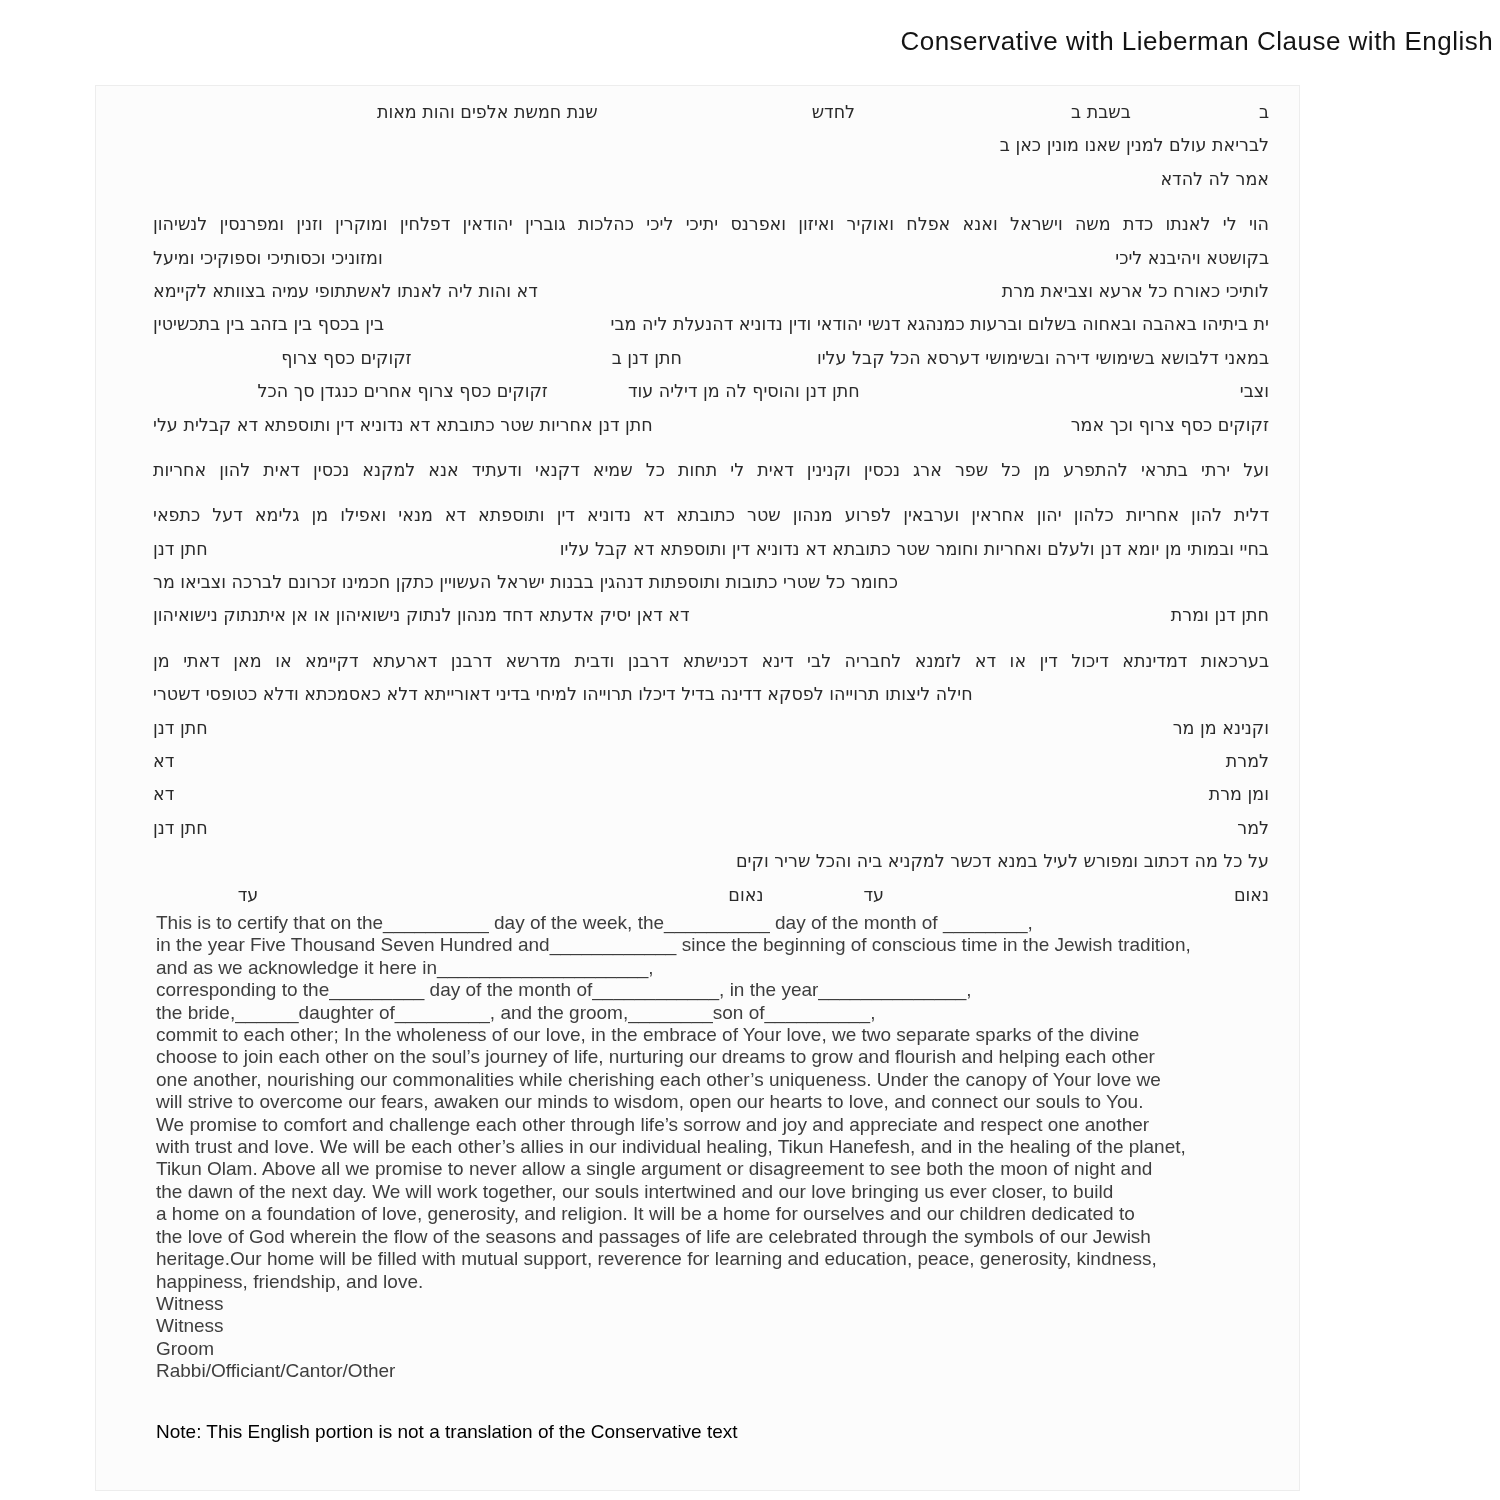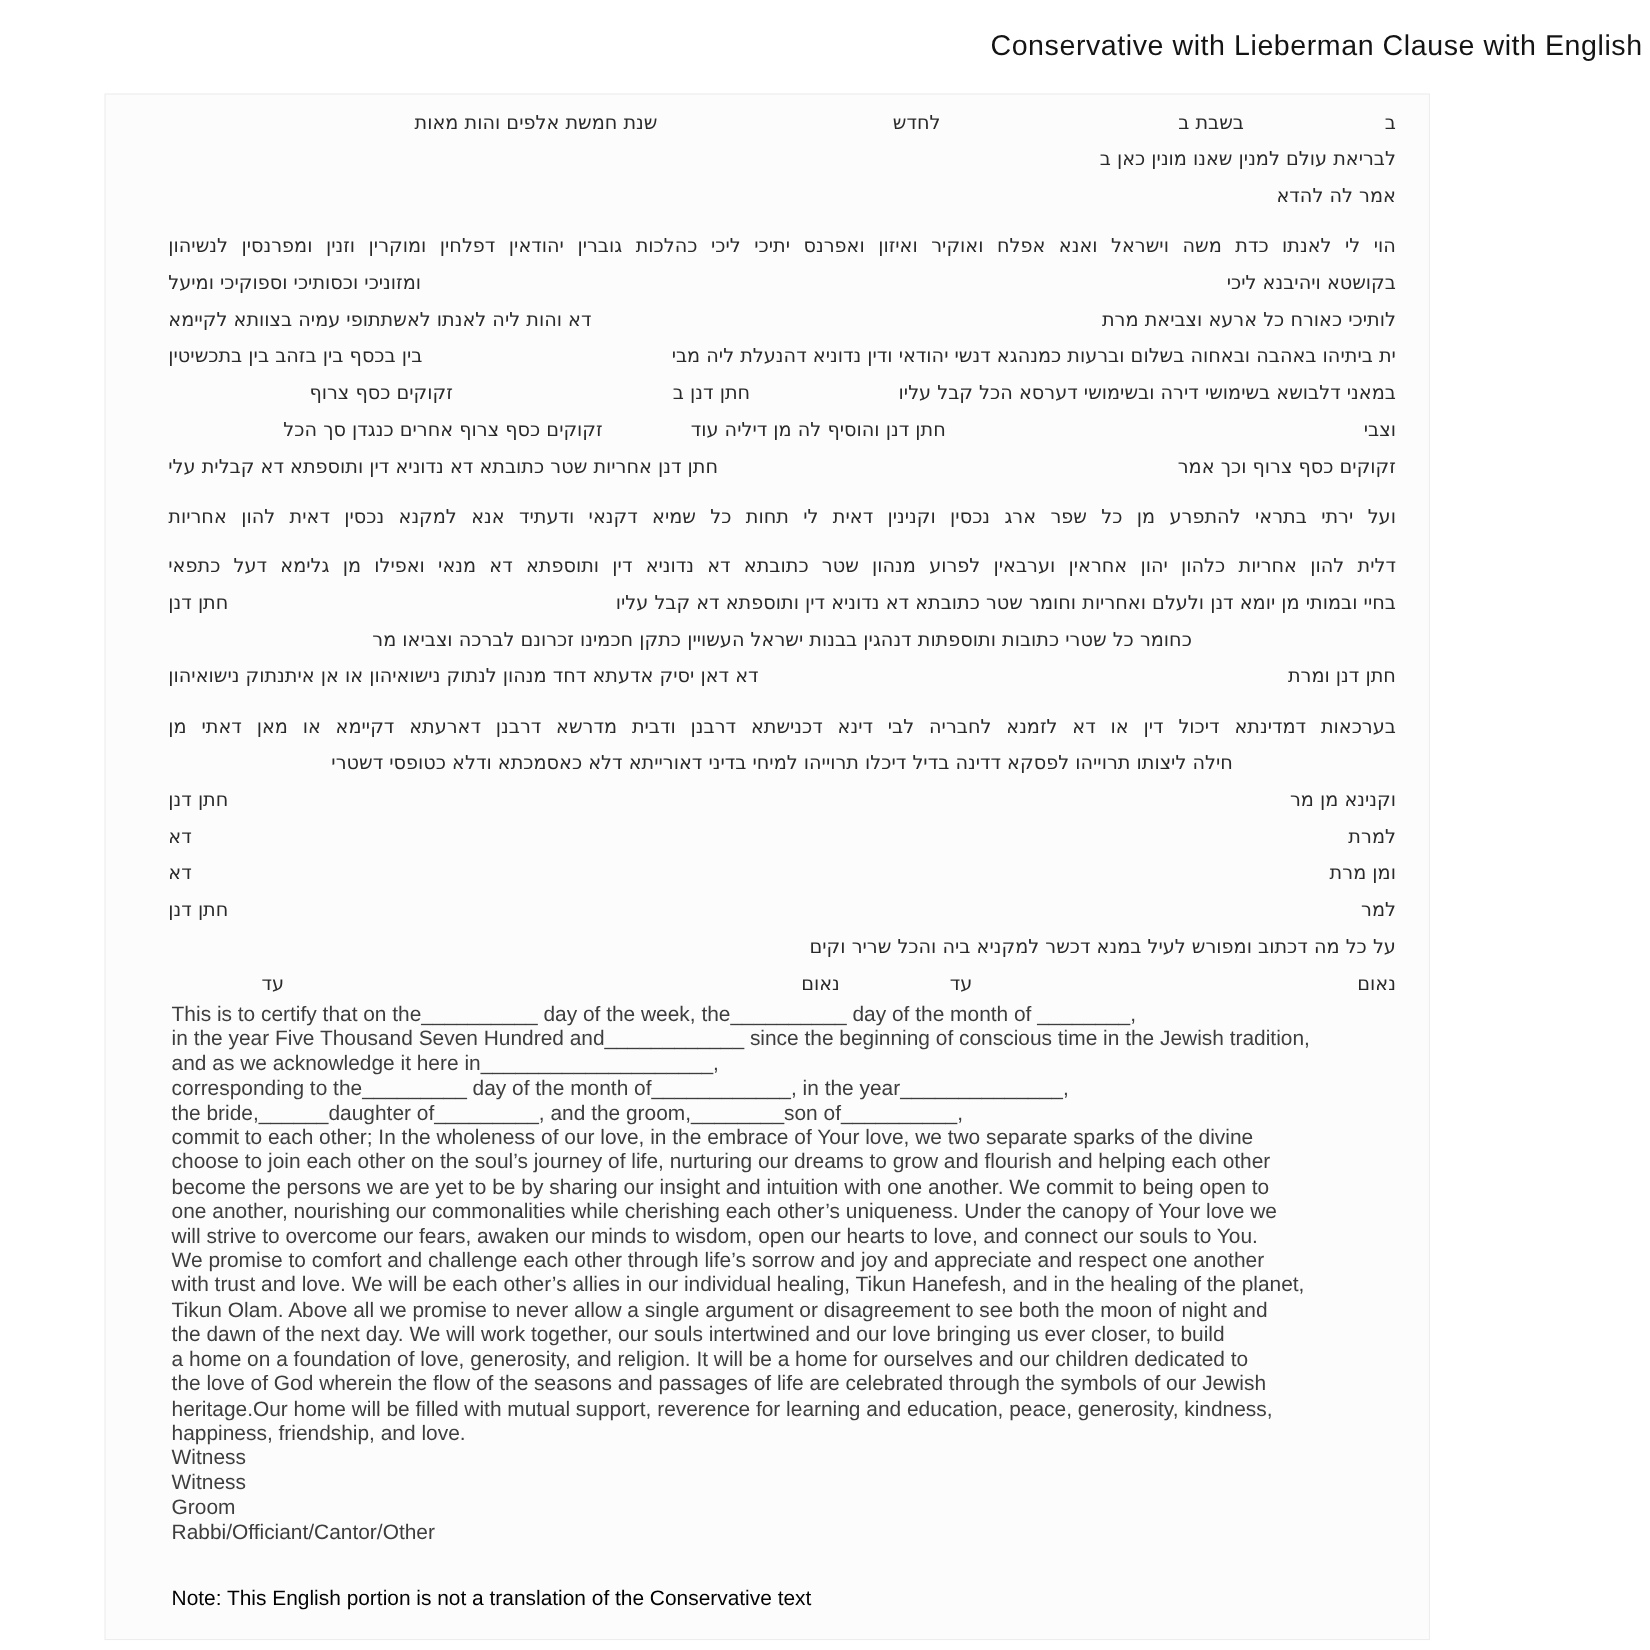--- a/index.html
+++ b/index.html
@@ -7,21 +7,21 @@
         font-family:"Liberation Sans",sans-serif;}
   .title{position:absolute;top:26px;left:0;width:100%;text-align:right;
          font-size:26px;font-weight:400;letter-spacing:0.5px;color:#141414;padding-left:16px;}
   .panel{position:absolute;left:95px;top:85px;width:1205px;height:1406px;
          background:#fcfcfc;border:1px solid #ededed;box-sizing:border-box;}
   
   .hebrew{position:absolute;top:10px;right:30px;left:57px;
           font-family:"DejaVu Sans",sans-serif;font-size:17.5px;color:#2a2a2a;}
   .h-line{height:33.4px;line-height:33.4px;display:flex;align-items:baseline;
           justify-content:flex-start;white-space:nowrap;overflow:hidden;}
-  .h-line.center{display:block;text-align:center;}
+  .h-line.center{display:block;text-align:left;}
   .h-line.justify{display:block;text-align:justify;text-align-last:justify;margin-top:12px;}
   .h-seg{flex:0 0 auto;}
   .h-blank{flex:0 0 auto;display:inline-block;height:1px;}
   .h-blank.flex{flex:1 1 auto;}
   
   .english{position:absolute;left:60px;top:826px;right:20px;
            font-size:19px;line-height:22.4px;color:#3e3e3e;}
   .e-line{white-space:nowrap;}
   .note{margin-top:38px;white-space:nowrap;color:#000000;}
 </style>
@@ -132,21 +132,20 @@
       </div>
     <div class="english">
       <div>
           <div class="e-line">This is to certify that on the__________ day of the week, the__________ day of the month of ________,</div>
           <div class="e-line">in the year Five Thousand Seven Hundred and____________ since the beginning of conscious time in the Jewish tradition,</div>
           <div class="e-line">and as we acknowledge it here in____________________,</div>
           <div class="e-line">corresponding to the_________ day of the month of____________, in the year______________,</div>
           <div class="e-line">the bride,______daughter of_________, and the groom,________son of__________,</div>
           <div class="e-line">commit to each other; In the wholeness of our love, in the embrace of Your love, we two separate sparks of the divine</div>
           <div class="e-line">choose to join each other on the soul’s journey of life, nurturing our dreams to grow and flourish and helping each other</div>
-          <div class="e-line">become the persons we are yet to be by sharing our insight and intuition with one another. We commit to being open to</div>
           <div class="e-line">one another, nourishing our commonalities while cherishing each other’s uniqueness. Under the canopy of Your love we</div>
           <div class="e-line">will strive to overcome our fears, awaken our minds to wisdom, open our hearts to love, and connect our souls to You.</div>
           <div class="e-line">We promise to comfort and challenge each other through life’s sorrow and joy and appreciate and respect one another</div>
           <div class="e-line">with trust and love. We will be each other’s allies in our individual healing, Tikun Hanefesh, and in the healing of the planet,</div>
           <div class="e-line">Tikun Olam. Above all we promise to never allow a single argument or disagreement to see both the moon of night and</div>
           <div class="e-line">the dawn of the next day. We will work together, our souls intertwined and our love bringing us ever closer, to build</div>
           <div class="e-line">a home on a foundation of love, generosity, and religion. It will be a home for ourselves and our children dedicated to</div>
           <div class="e-line">the love of God wherein the flow of the seasons and passages of life are celebrated through the symbols of our Jewish</div>
           <div class="e-line">heritage.Our home will be filled with mutual support, reverence for learning and education, peace, generosity, kindness,</div>
           <div class="e-line">happiness, friendship, and love.</div>

